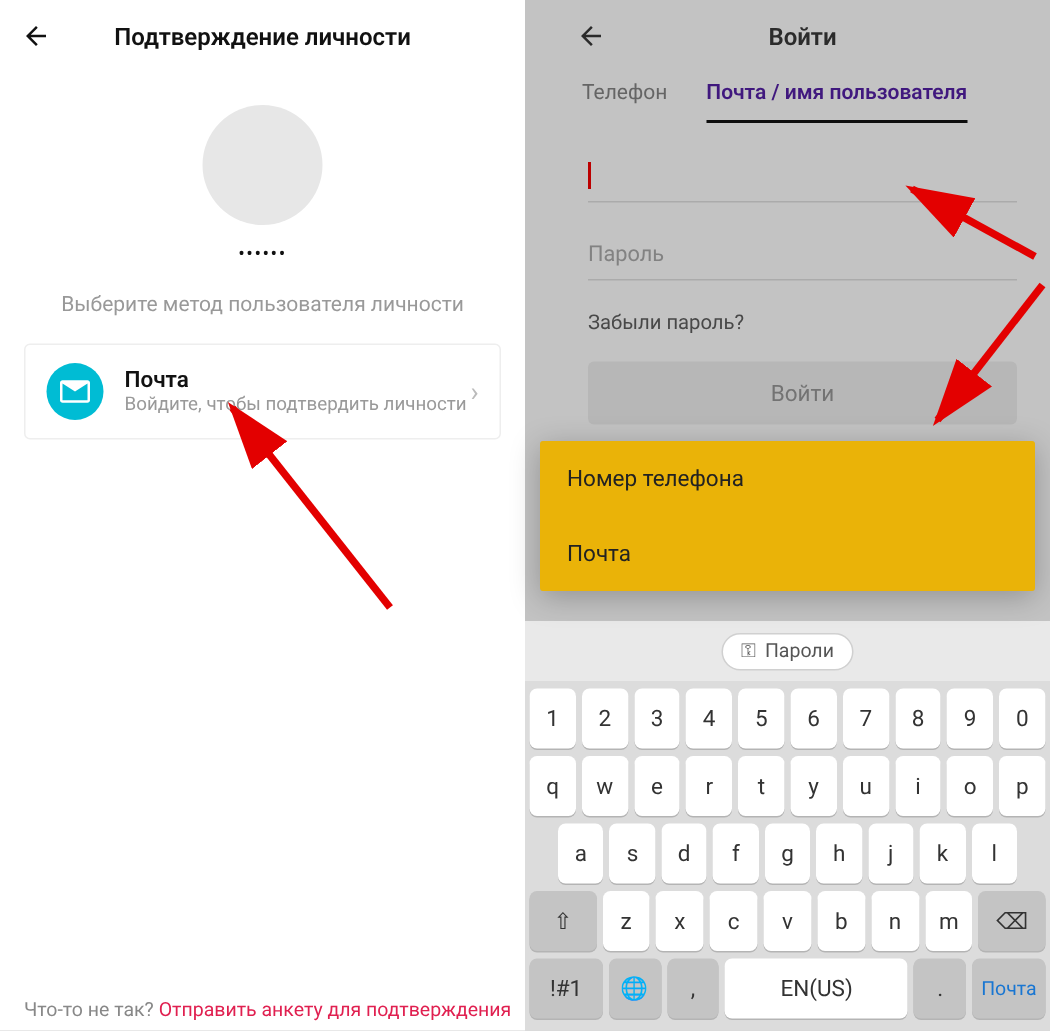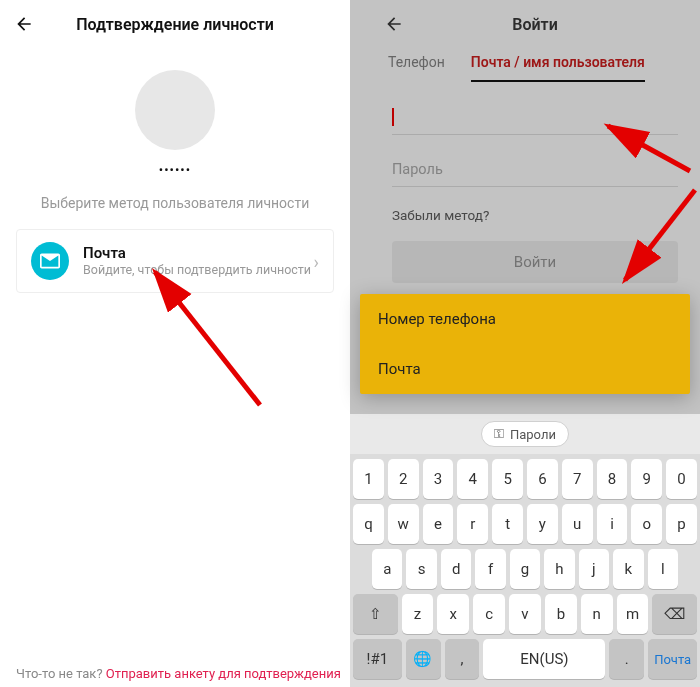--- a/index.html
+++ b/index.html
@@ -23,21 +23,21 @@
   .card-txt { flex:1; }
   .card-title { font-size:15px; font-weight:600; color:#111; }
   .card-sub { font-size:12.5px; color:#999; line-height:1.3; }
   .chev { color:#bbb; font-size:18px; }
   .bottom { position:absolute; bottom:6px; left:0; right:0; font-size:13px; padding:0 4px;margin-left:12px; }
   .bottom .q { color:#888; }
   .bottom .lnk { color:#e02050; }
   
   .tabs { display:flex; padding:0 18px; gap:26px; font-size:14px; color:#777; margin-top:6px; }
   .tab { padding-bottom:10px; }
-  .tab.active { color:#b91c1c; font-weight:600; border-bottom:2px solid #111; }
+  .tab.active { color:#4c1d95; font-weight:600; border-bottom:2px solid #111; }
   .field { margin:26px 22px 0; border-bottom:1px solid #c9c9c9; padding-bottom:8px; color:#999; font-size:14.5px; display:flex; align-items:center; }
   .cursor { width:1.5px; height:18px; background:#d00; margin-right:1px; }
   .forgot { margin:20px 22px 0; font-size:13.5px; color:#555; }
   .login-btn { margin:18px 22px 0; height:42px; background:#d8d8d8; border-radius:4px; display:flex; align-items:center; justify-content:center; color:#888; font-size:15px; }
   .popup { position:absolute; left:10px; right:10px; top:294px; background:#eab308; border-radius:2px; box-shadow:0 4px 20px rgba(0,0,0,0.25); z-index:5; }
   .popup-item { padding:16px 18px; font-size:15px; color:#222; }
   
   .kb-wrap { position:absolute; left:0; right:0; bottom:0; }
   .chipbar { height:40px; display:flex; align-items:center; justify-content:center; background:#e9e9e9; }
   .chip { background:#fff; border:1px solid #d0d0d0; border-radius:16px; padding:4px 12px; font-size:13px; color:#555; display:flex; align-items:center; gap:6px; }
@@ -106,21 +106,21 @@
   <div class="tabs">
     <div class="tab">Телефон</div>
     <div class="tab active">Почта / имя пользователя</div>
   </div>
   <div class="field">
     <span class="cursor"></span>
   </div>
   <div class="field" style="margin-top:26px;">
     <span>Пароль</span>
   </div>
-  <div class="forgot">Забыли метод?</div>
+  <div class="forgot">Забыли пароль?</div>
   <div class="login-btn">Войти</div>
 
   <div class="dim"></div>
 
   <div class="popup">
     <div class="popup-item">Номер телефона</div>
     <div class="popup-item">Почта</div>
   </div>
 
   <div class="kb-wrap">

